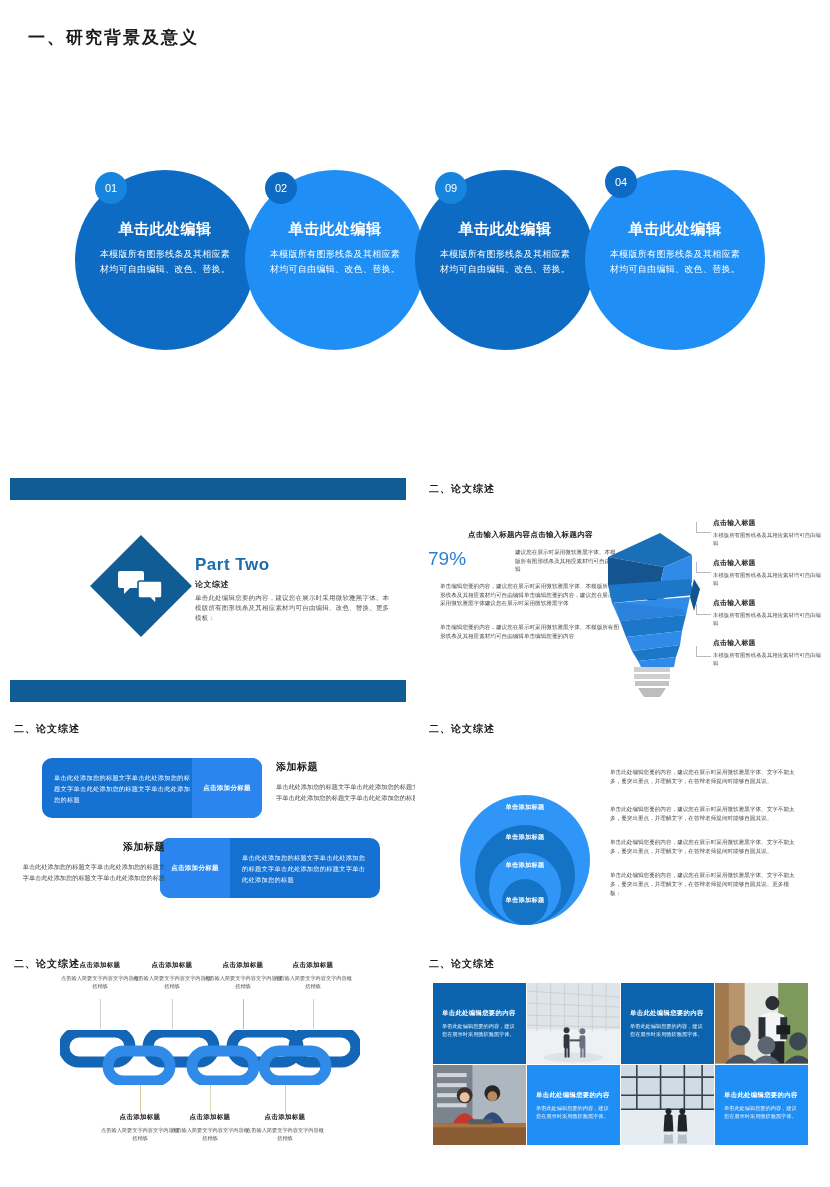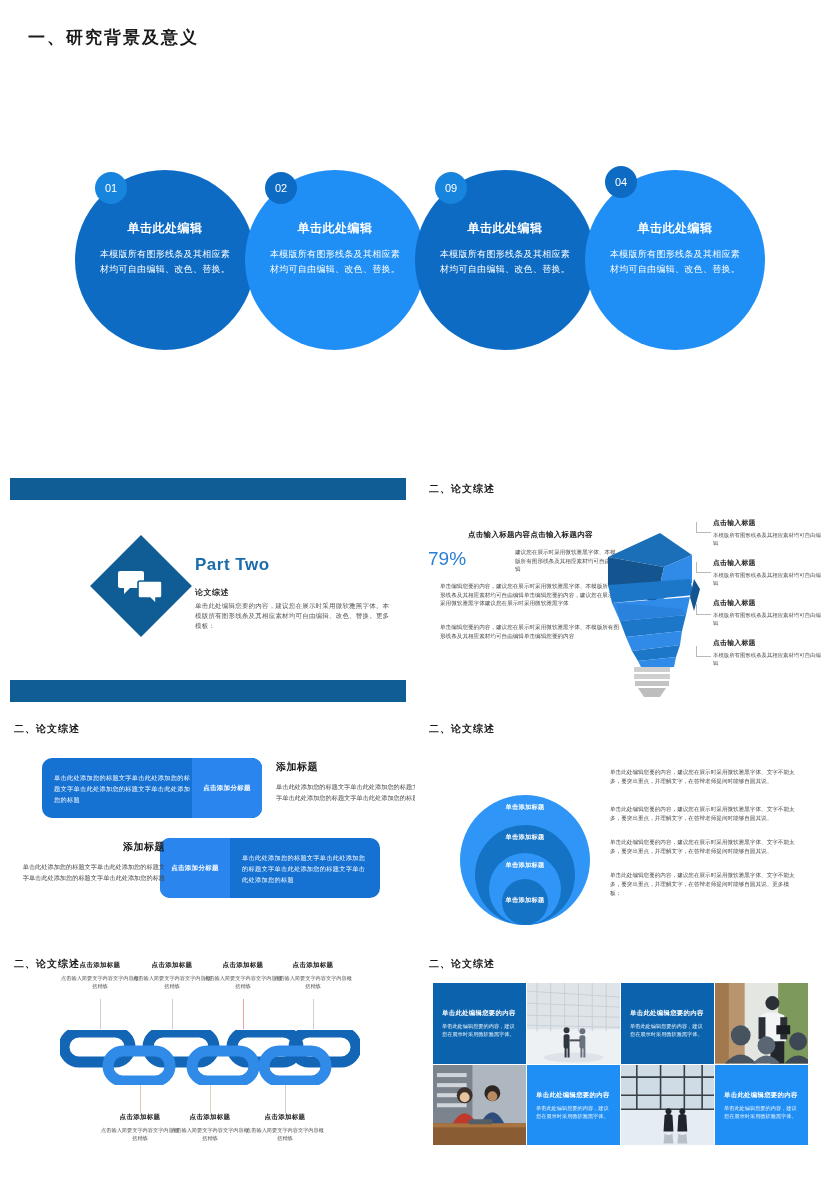--- a/index.html
+++ b/index.html
@@ -19,21 +19,21 @@
   }
   .circles-row{position:absolute;left:75px;top:165px;width:690px;height:185px;}
   .circ{
     position:absolute;width:180px;height:180px;border-radius:50%;
     color:#ffffff;text-align:center;box-sizing:border-box;
   }
   .circ.dark{background:#0e6bc4;}
   .circ.light{background:#1f8ef5;}
   .circ .c-title{
     position:absolute;left:0;right:0;top:50px;
-    font-size:12px;font-weight:bold;letter-spacing:.5px;
+    font-size:15px;font-weight:bold;letter-spacing:.5px;
   }
   .circ .c-body{
     position:absolute;left:22px;right:22px;top:77px;
     font-size:9px;line-height:15px;letter-spacing:.3px;
   }
   .badge{
     position:absolute;width:32px;height:32px;border-radius:50%;
     display:flex;align-items:center;justify-content:center;
     font-size:11px;color:#ffffff;
   }
@@ -47,21 +47,21 @@
   .bar.bot{top:210px;}
   .diamond{
     position:absolute;left:105px;top:80px;width:72px;height:72px;
     background:#105d96;transform:rotate(45deg);
   }
   .diamond-ico{
     position:absolute;left:118px;top:98px;width:46px;height:36px;
   }
   .pt-text{position:absolute;left:195px;top:85px;width:200px;}
   .pt-h{font-size:17px;font-weight:bold;color:#1a6cab;letter-spacing:.5px;}
-  .pt-sub{font-size:8px;font-weight:bold;color:#333;margin-top:12px;letter-spacing:.5px;}
+  .pt-sub{font-size:8px;font-weight:bold;color:#333;margin-top:4px;letter-spacing:.5px;}
   .pt-body{font-size:6.5px;line-height:10px;color:#555;margin-top:3px;letter-spacing:.2px;}
 
   
   .s-head{
     position:absolute;left:14px;top:12px;
     font-size:10px;font-weight:bold;color:#1a1a1a;letter-spacing:1px;
   }
 
   
   #slide3{left:415px;top:470px;width:415px;height:240px;}

